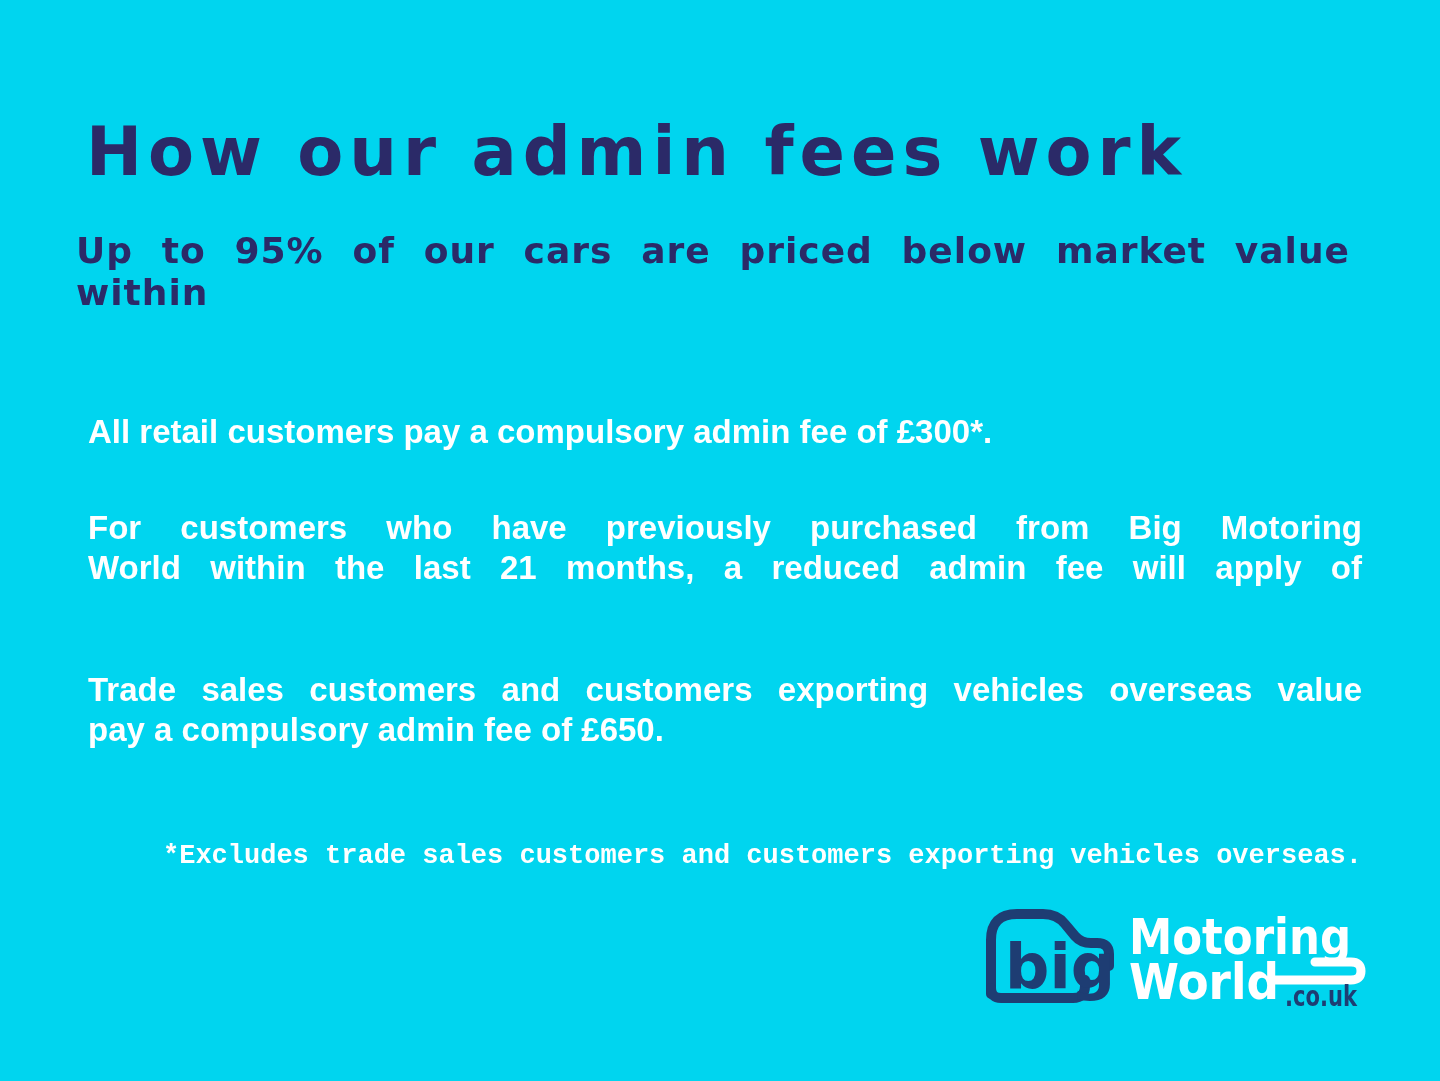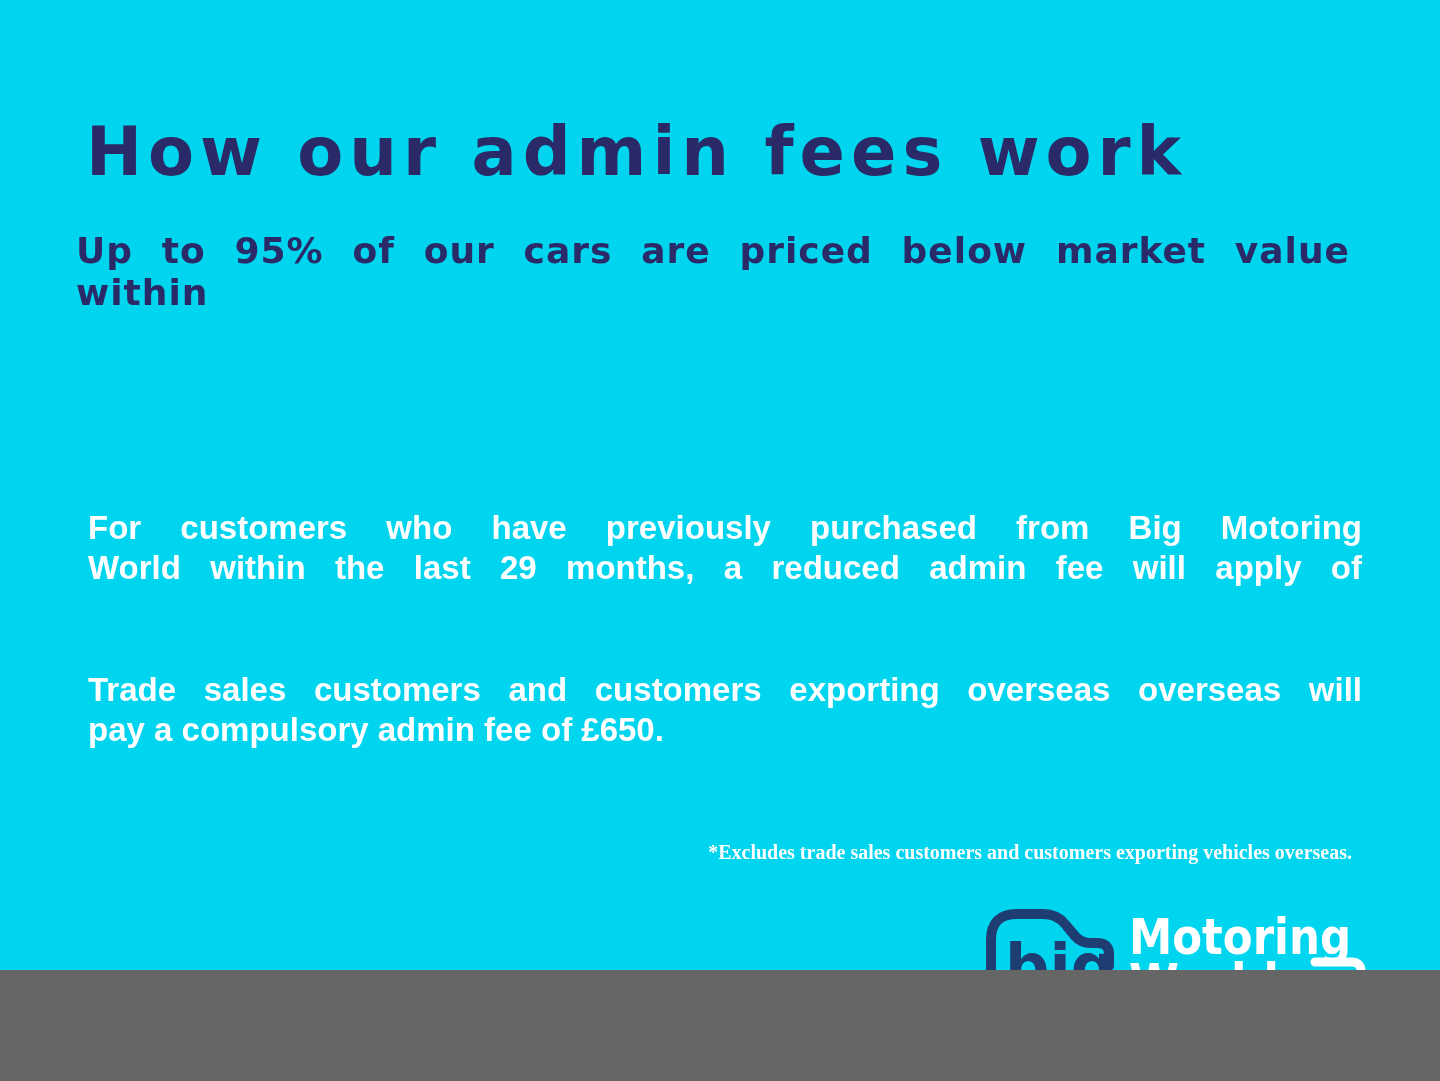--- a/index.html
+++ b/index.html
@@ -5,21 +5,21 @@
   :root{
     --bg:#00d5ef;
     --navy:#2b2a68;
     --logo-navy:#1e3d73;
     --white:#ffffff;
   }
   *{margin:0;padding:0;box-sizing:border-box;}
   html,body{background:#666;}
   .page{
     position:relative;
-    width:1440px;height:970px;
+    width:1440px;height:1081px;
     background:var(--bg);
     overflow:hidden;
     font-family:"Liberation Sans",sans-serif;
   }
   .heading{
     position:absolute;left:86px;top:116px;
     font-family:"DejaVu Sans",sans-serif;
     font-weight:bold;
     font-size:67px;
     letter-spacing:6px;
@@ -42,51 +42,54 @@
     font-weight:bold;
     font-size:33px;
     color:var(--white);
   }
   .body-par .line{line-height:40px;}
   .jl{text-align:justify;text-align-last:justify;}
   #par-1{top:412px;}
   #par-2{top:508px;}
   #par-3{top:670px;}
   .footnote{
-    position:absolute;left:78px;top:841px;width:1274px;
+    position:absolute;left:88px;top:841px;width:1274px;
     text-align:right;
-    font-family:Liberation Serif, serif;
+    font-family:Liberation Mono, monospace;
     font-weight:bold;
-    font-size:20px;
+    font-size:27px;
     color:var(--white);
   }
   .logo{
     position:absolute;left:983px;top:896px;width:392px;height:124px;
   }
 </style>
 </head>
 <body>
 
 <div class="page">
 
   <h1 class="heading">How our admin fees work</h1>
 
   <div class="subheading">
     <div class="line jl">Up to 95% of our cars are priced below market value</div>
     <div class="line">within</div>
   </div>
 
+  <div class="body-par" id="par-1">
+    <div class="line">All retail customers pay a compulsory admin fee of £300*.</div>
+  </div>
 
   <div class="body-par" id="par-2">
     <div class="line jl">For customers who have previously purchased from Big Motoring</div>
-    <div class="line jl">World within the last 29 months, a reduced admin fee will apply of</div>
+    <div class="line jl">World within the last 21 months, a reduced admin fee will apply of</div>
   </div>
 
   <div class="body-par" id="par-3">
-    <div class="line jl">Trade sales customers and customers exporting overseas overseas will</div>
+    <div class="line jl">Trade sales customers and customers exporting vehicles overseas value</div>
     <div class="line">pay a compulsory admin fee of £650.</div>
   </div>
 
   <div class="footnote">*Excludes trade sales customers and customers exporting vehicles overseas.</div>
 
   <svg class="logo" viewBox="0 0 392 124" xmlns="http://www.w3.org/2000/svg">
 
     <g fill="none" stroke="#1e3d73" stroke-width="10" stroke-linecap="round" stroke-linejoin="round">
       <path d="M8,98 V44 Q8,18 34,18 H60 Q74,18 82,28 L92,40 Q98,47 108,47 H114 Q126,47 126,58 V70"></path>
       <path d="M8,92 Q8,102 18,102 H90 Q102,102 102,90 V84"></path>

